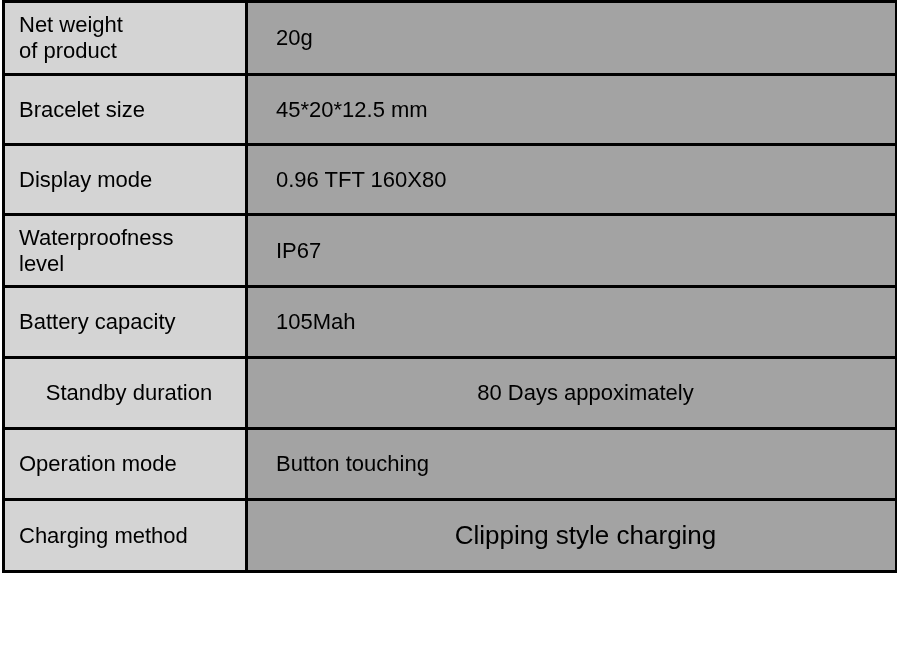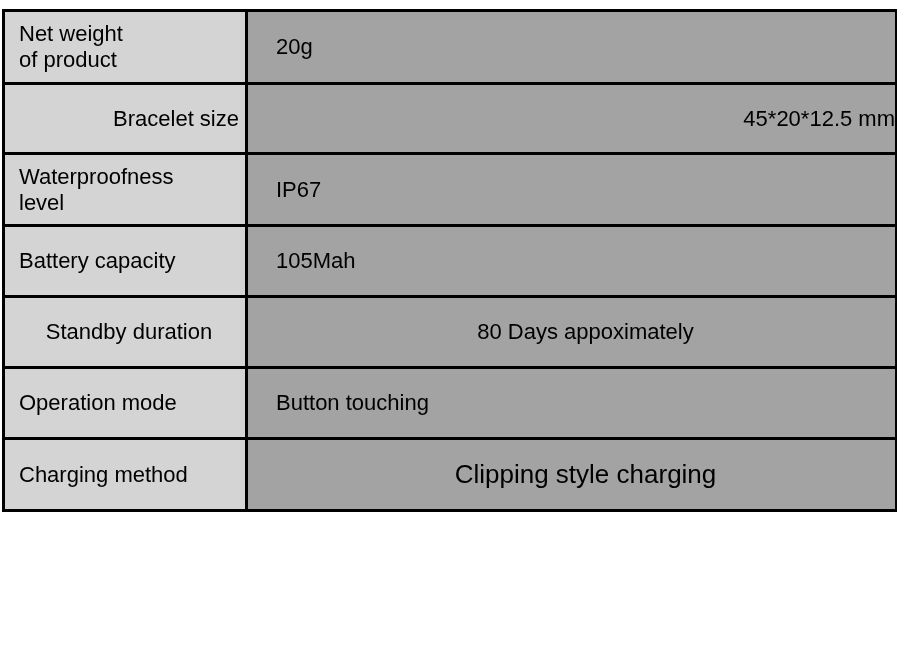--- a/index.html
+++ b/index.html
@@ -9,21 +9,21 @@
   }
   body {
     width: 897px;
     height: 651px;
     font-family: "Liberation Sans", sans-serif;
     color: #000000;
     overflow: hidden;
   }
   #spec-table {
     width: 893px;
-    margin: 9px 0 0 2px;
+    margin: 0 0 0 2px;
     border-collapse: collapse;
     table-layout: fixed;
     padding-left: 34px;
   }
   #spec-table col.label-col { width: 243px; }
   #spec-table col.value-col { width: 650px; }
 
   #spec-table tr {
     
   }
@@ -61,26 +61,34 @@
   <tbody>
       <tr style="height: 73px;">
         <td class="label">
           <span class="label-line">Net weight
 of product</span>
         </td>
         <td class="value">
           <span class="label-line">20g</span>
         </td>
       </tr>
-      <tr style="height: 70px; text-align: right;">
+      <tr style="height: 70px;">
         <td class="label">
           <span class="label-line">Bracelet size</span>
         </td>
         <td class="value">
           <span class="label-line">45*20*12.5 mm</span>
+        </td>
+      </tr>
+      <tr style="height: 70px;">
+        <td class="label">
+          <span class="label-line">Display mode</span>
+        </td>
+        <td class="value">
+          <span class="label-line">0.96 TFT 160X80</span>
         </td>
       </tr>
       <tr style="height: 72px;">
         <td class="label">
           <span class="label-line">Waterproofness
 level</span>
         </td>
         <td class="value">
           <span class="label-line">IP67</span>
         </td>

